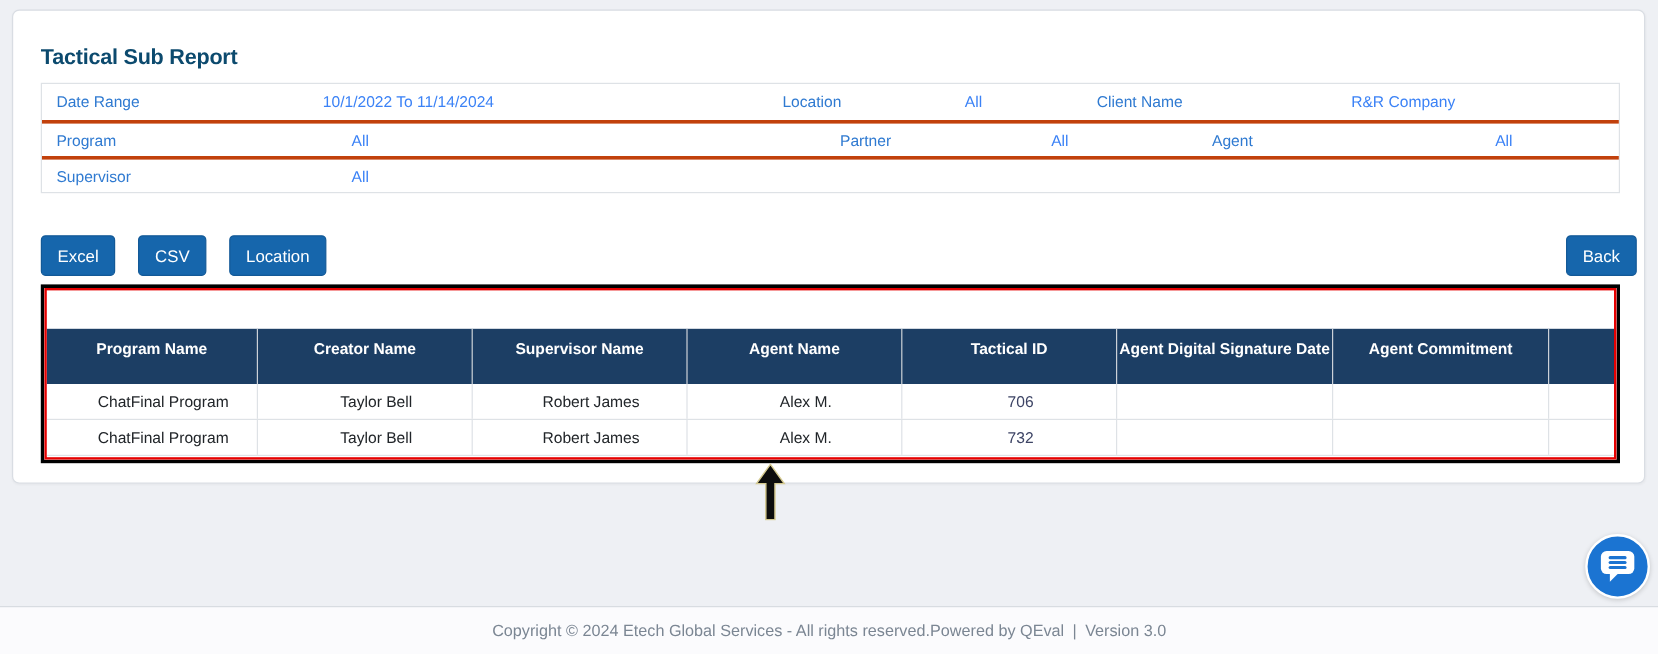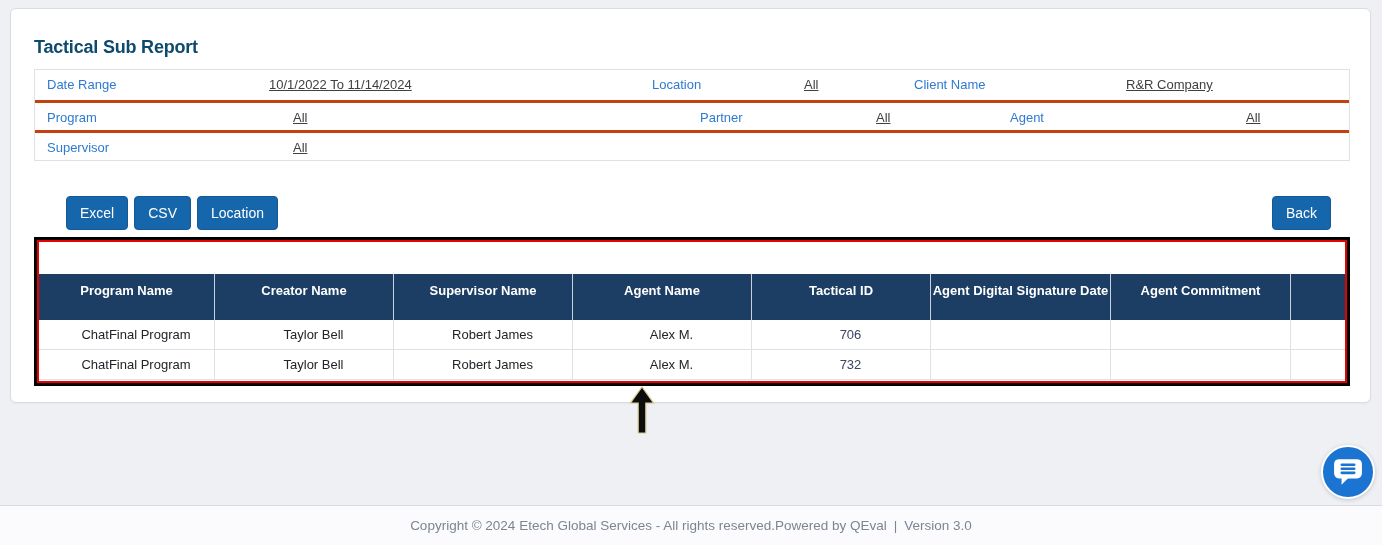--- a/index.html
+++ b/index.html
@@ -21,30 +21,30 @@
   }
   
   .filter-table {
     position:absolute; left:23px; top:60px; width:1316px;
     border:1px solid #dee2e6; background:#fff;
   }
   .f-row { display:grid; grid-template-columns:222px 383px 152px 110px 212px 1fr; height:30px; }
   .f-row + .f-row { border-top:3px solid #c2410c;gap:24px; }
   .f-cell { font-size:13px; line-height:29px; padding-left:12px; white-space:nowrap; overflow:hidden; }
   .f-label { color:#2f7ad1; }
-  .f-value { color:#404040;text-decoration:underline; }
+  .f-value { color:#3b82f6; }
   
   .btn {
     display:inline-block; height:34px; padding:0 13px;
     background:#1666ac; color:#ffffff; border:1px solid #13599７;
     border:1px solid #135997; border-radius:4px;
     font-size:14px; font-family:inherit; cursor:pointer; line-height:32px;
   }
-  .btn-row { position:absolute; left:23px; top:187px; display:flex; gap:6px;margin-left:32px; }
-  .back-btn { position:absolute; right:39px; top:187px; }
+  .btn-row { position:absolute; left:23px; top:187px; display:flex; gap:19px; }
+  .back-btn { position:absolute; right:6px; top:187px; }
   
   .annotated {
     position:absolute; left:23px; top:228px; width:1316px; height:149px;
     border:3px solid #000000;
   }
   .red-frame { width:100%; height:100%; border:2px solid #e60000; background:#ffffff; overflow:hidden; }
   .grid-row { display:grid; grid-template-columns:176px 179px 179px 179px 179px 180px 180px 1fr; }
   .th-row { background:#1c3e64; height:46px;margin-top:32px; }
   .th {
     color:#ffffff; font-size:13px; font-weight:700; text-align:center;

